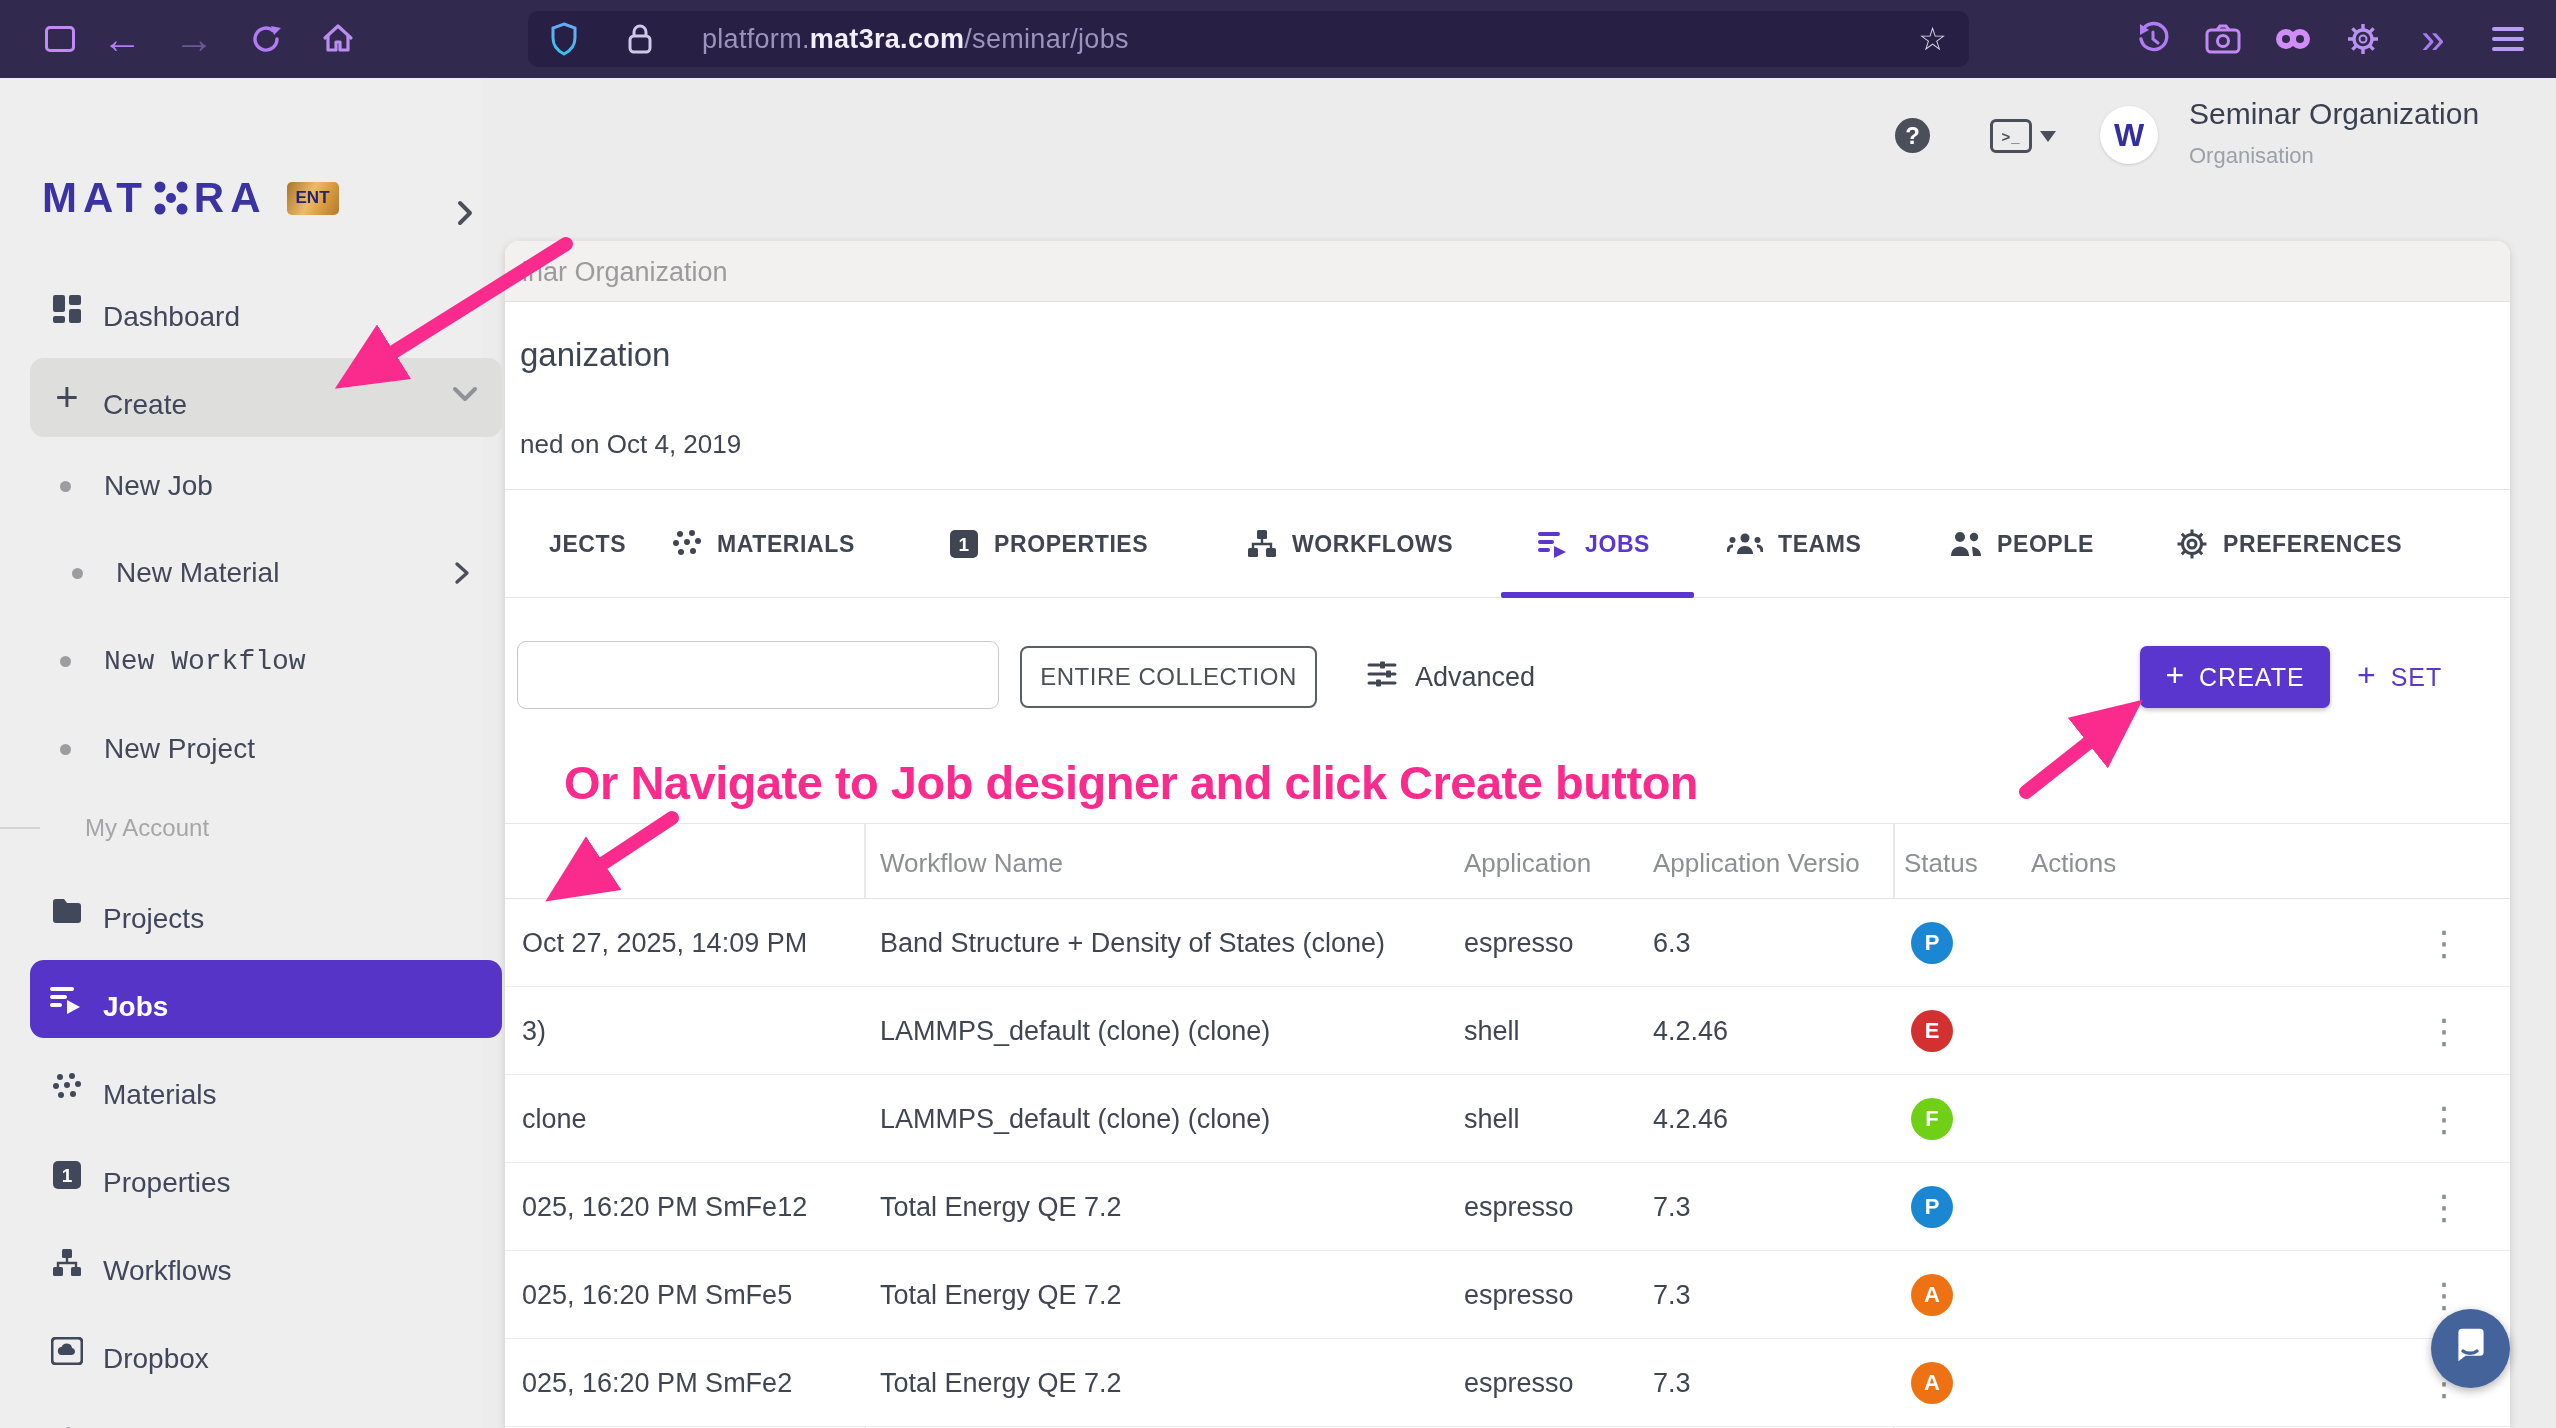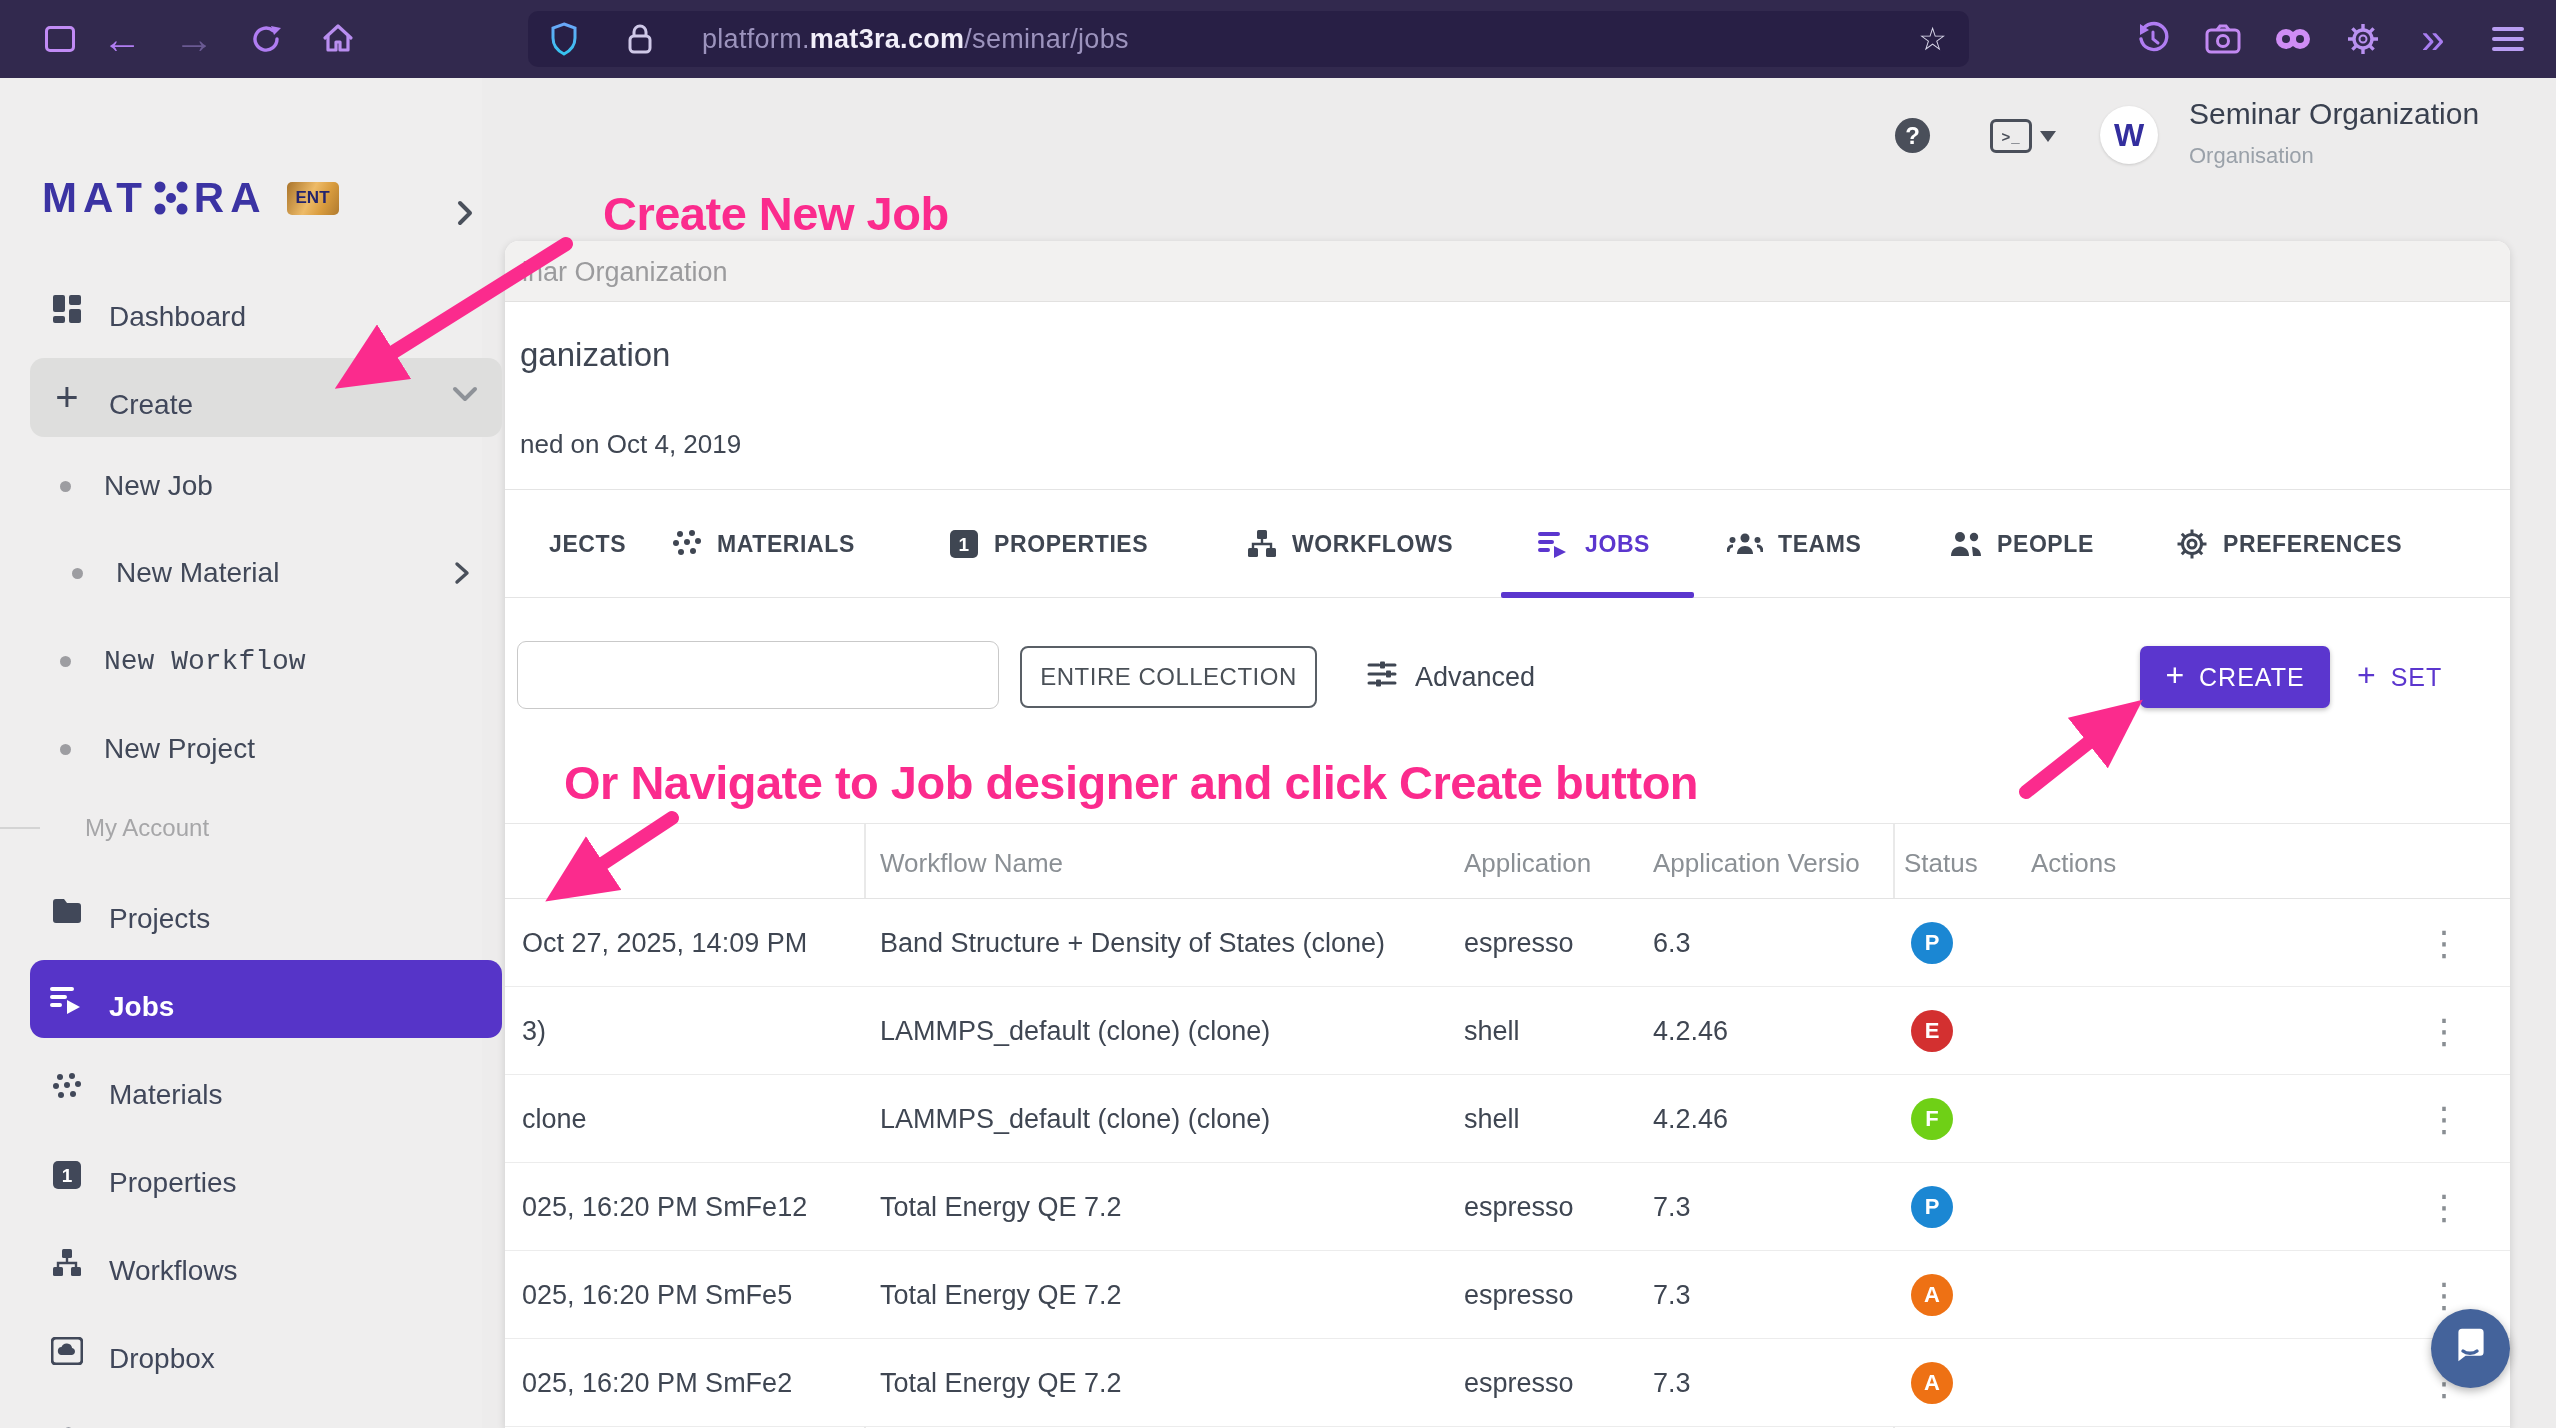--- a/index.html
+++ b/index.html
@@ -18,21 +18,21 @@
   .star { position:absolute; right:22px; top:50%; transform:translateY(-50%); color:#dcd9ec; font-size:32px; }
 
   
   .sidebar { position:absolute; left:0; top:78px; width:482px; bottom:0; background:#efeeee; z-index:10; }
   .logo-row { position:absolute; left:42px; top:96px; display:flex; align-items:center; }
   .logo-word { font-size:42px; font-weight:700; letter-spacing:6px; color:#3b33a3; display:flex; align-items:center; }
   .ent-badge { margin-left:20px; width:52px; height:33px; border-radius:5px; background:linear-gradient(115deg,#a9742b,#eebе68 45%,#d99c3e 70%,#b07a2e); background:linear-gradient(115deg,#a9742b,#eebb68 45%,#d99c3e 70%,#b07a2e); color:#23246d; font-size:17px; font-weight:700; display:flex; align-items:center; justify-content:center; }
   .collapse-chev { position:absolute; left:452px; top:120px; }
   .side-item { position:absolute; left:0; width:519px; height:64px; display:flex; align-items:center; cursor:pointer; color:#40475a; font-size:28px; }
   .side-item .ic { position:absolute; left:50px; width:34px; display:flex; justify-content:center; }
-  .side-item .lbl { position:absolute; left:109px;margin-top:16px; }
+  .side-item .lbl { position:absolute; left:103px;margin-top:16px; }
   .pill { position:absolute; left:30px; width:472px; border-radius:14px; }
   .create-pill { top:280px; height:79px; background:#dededd; }
   .jobs-pill { top:882px; height:78px; background:#5634c8; color:#fff; font-weight:700; }
   .sub-item { position:absolute; left:0; width:519px; height:60px; display:flex; align-items:center; color:#414858; font-size:28px; cursor:pointer; }
   .sub-item .dot { position:absolute; left:60px; width:11px; height:11px; border-radius:50%; background:#9d9da1; }
   .sub-item .lbl { position:absolute; left:104px; }
   .acct-label { position:absolute; left:85px; top:736px; font-size:24px; color:#a6a6a8; }
   .acct-rule { position:absolute; left:0; top:749px; width:40px; height:2px; background:#d4d4d4; }
   .chev { stroke:#4a505b; stroke-width:4; fill:none; stroke-linecap:round; stroke-linejoin:round; }
 
@@ -494,21 +494,20 @@
       <span class="ic">
           <svg width="34" height="26" viewBox="0 0 34 26">
             <path d="M9 23a7 7 0 0 1 1-13.9A9 9 0 0 1 27.5 12 5.8 5.8 0 0 1 26 23z" fill="none" stroke="#414859" stroke-width="3"></path>
             <path d="M17 21v-8M13.5 16l3.5-4 3.5 4" stroke="#414859" stroke-width="3" fill="none" stroke-linecap="round" stroke-linejoin="round"></path>
           </svg>
         </span>
       <span class="lbl">External Uploads</span>
     </div>
   </div>
 
-  <div class="note" id="note1">Create New Job</div>
   <div class="note" id="note2">Or Navigate to Job designer and click Create button</div>
   <svg class="arrows" width="2556" height="1428" viewBox="0 0 2556 1428">
     <defs>
       <marker id="ah" markerWidth="5" markerHeight="4.6" refX="2.2" refY="2.3" orient="auto">
         <path d="M0,0 L5,2.3 L0,4.6 Z" fill="#fb2b8d"></path>
       </marker>
     </defs>
     <line x1="566" y1="244" x2="368" y2="368" stroke="#fb2b8d" stroke-width="14" stroke-linecap="round" marker-end="url(#ah)"></line>
     <line x1="672" y1="818" x2="578" y2="880" stroke="#fb2b8d" stroke-width="14" stroke-linecap="round" marker-end="url(#ah)"></line>
     <line x1="2026" y1="792" x2="2112" y2="724" stroke="#fb2b8d" stroke-width="14" stroke-linecap="round" marker-end="url(#ah)"></line>

